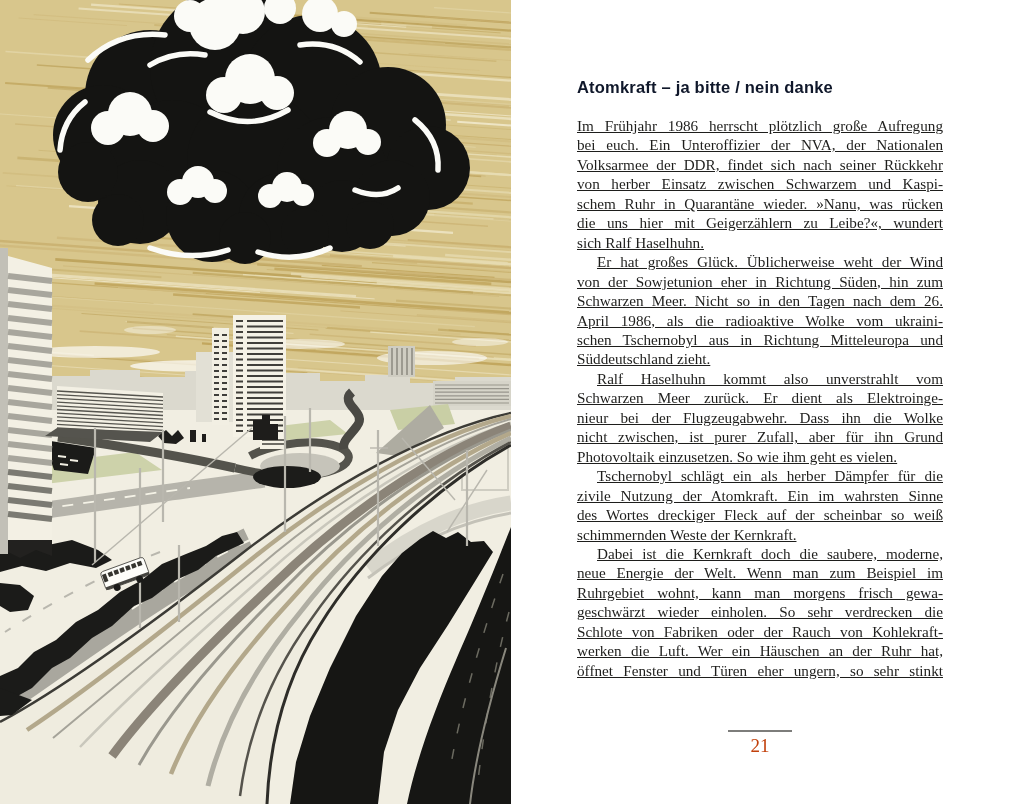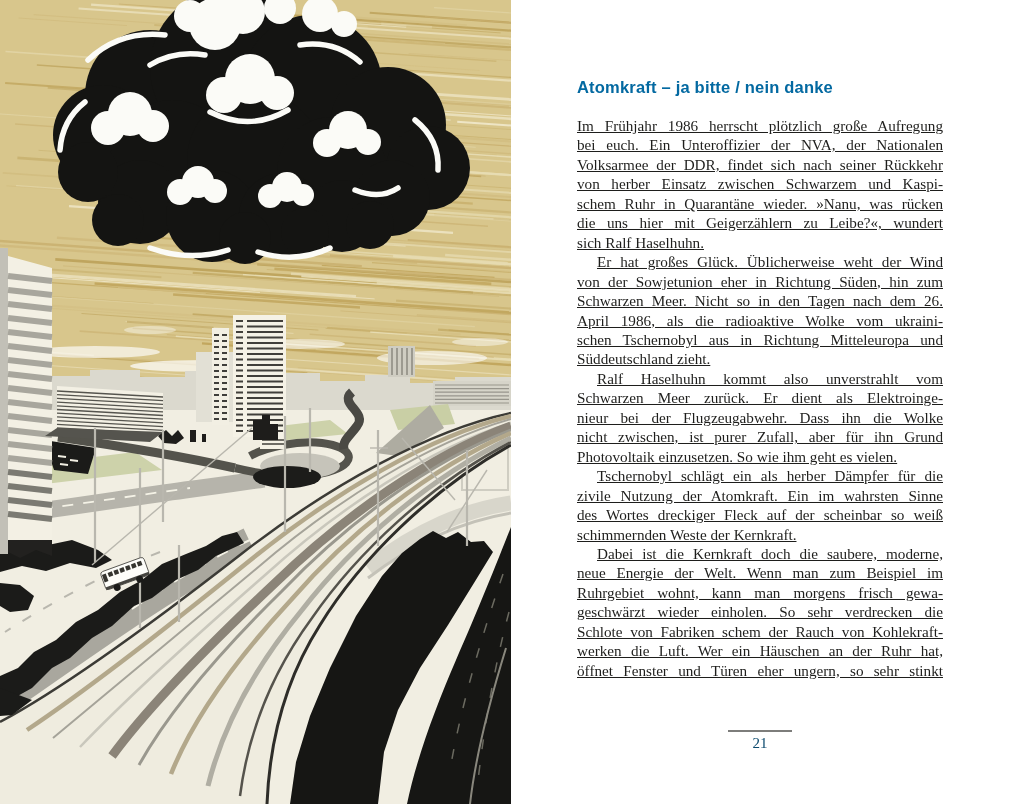--- a/index.html
+++ b/index.html
@@ -6,32 +6,32 @@
   body{
     width:1020px;height:804px;position:relative;overflow:hidden;
     background:#ffffff;font-family:"Liberation Serif",serif;
   }
   .illustration{position:absolute;left:0;top:0;width:511px;height:804px;}
   .illustration svg{display:block;}
   .text-page{position:absolute;left:577px;top:0;width:366px;height:804px;}
   .heading{
     position:absolute;left:0;top:78px;margin:0;
     font-family:"Liberation Sans",sans-serif;font-weight:700;font-size:16.5px;
-    color:#0369a1;letter-spacing:.2px;white-space:nowrap;
+    color:#0f172a;letter-spacing:.2px;white-space:nowrap;
   }
   .body-text{
     position:absolute;left:0;top:116px;width:366px;
     font-size:15.2px;line-height:19.45px;color:#1e1e1c;
   }
   .bl{text-align:justify;text-align-last:justify;white-space:normal;text-decoration:underline;}
   .bl.end{text-align-last:left;}
   .bl.ind{padding-left:20px;}
   .footer{position:absolute;left:0;top:730px;width:366px;text-align:center;}
   .rule{width:64px;height:2px;background:#7d7d7b;margin:0 auto 3px auto;}
-  .page-num{font-size:15px;color:#0c4a6e;}
+  .page-num{font-size:19px;color:#c2410c;}
 </style>
 </head>
 <body>
 
 <div class="illustration">
 <svg viewBox="0 0 511 804" width="511" height="804" xmlns="http://www.w3.org/2000/svg">
   <defs>
     <clipPath id="skyclip">
           <rect x="0" y="0" width="511" height="390"></rect>
         </clipPath>
@@ -535,21 +535,21 @@
       <div class="bl">nicht zwischen, ist purer Zufall, aber für ihn Grund</div>
       <div class="bl end">Photovoltaik einzusetzen. So wie ihm geht es vielen.</div>
       <div class="bl ind">Tschernobyl schlägt ein als herber Dämpfer für die</div>
       <div class="bl">zivile Nutzung der Atomkraft. Ein im wahrsten Sinne</div>
       <div class="bl">des Wortes dreckiger Fleck auf der scheinbar so weiß</div>
       <div class="bl end">schimmernden Weste der Kernkraft.</div>
       <div class="bl ind">Dabei ist die Kernkraft doch die saubere, moderne,</div>
       <div class="bl">neue Energie der Welt. Wenn man zum Beispiel im</div>
       <div class="bl">Ruhrgebiet wohnt, kann man morgens frisch gewa-</div>
       <div class="bl">geschwärzt wieder einholen. So sehr verdrecken die</div>
-      <div class="bl">Schlote von Fabriken schem der Rauch von Kohlekraft-</div>
+      <div class="bl">Schlote von Fabriken oder der Rauch von Kohlekraft-</div>
       <div class="bl">werken die Luft. Wer ein Häuschen an der Ruhr hat,</div>
       <div class="bl">öffnet Fenster und Türen eher ungern, so sehr stinkt</div>
     </div>
   <div class="footer">
     <div class="rule"></div>
     <div class="page-num">21</div>
   </div>
 </div>
 
 </body></html>

